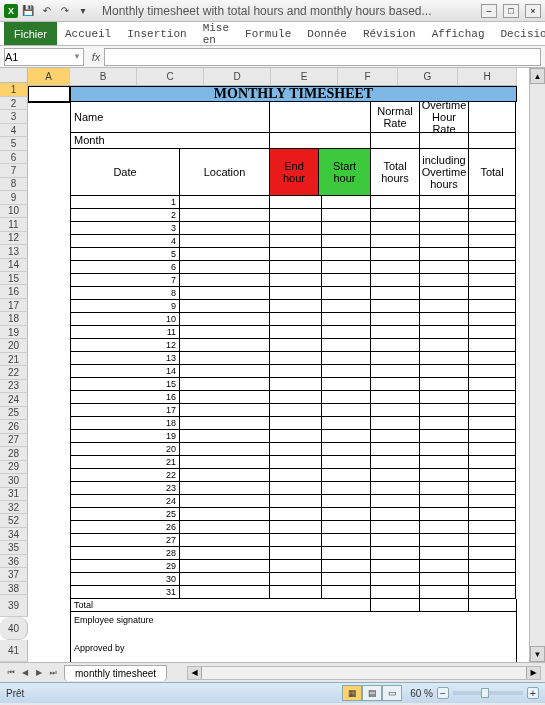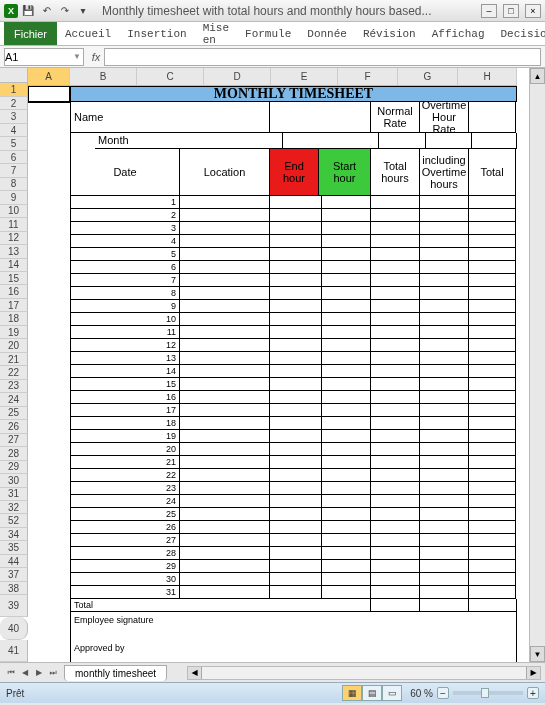--- a/index.html
+++ b/index.html
@@ -53,21 +53,21 @@
 .cell { border-right: 1px solid #d4d4d4; border-bottom: 1px solid #d4d4d4; }
 .w-a { width: 42px; } .w-b { width: 67px; } .w-c { width: 67px; } .w-d { width: 67px; } .w-e { width: 67px; } .w-f { width: 60px; } .w-g { width: 60px; } .w-h { width: 59px; }
 .a1 { outline: 2px solid #000; outline-offset: -1px; }
 
 
 .ts { position: absolute; left: 42px; top: 0; width: 447px; font-size: 10px; }
 .ts-title { height: 15.7px; background: #7eb8e6; border: 1px solid #000; display: flex; align-items: center; justify-content: center; font-family: 'Times New Roman', serif; font-weight: bold; font-size: 14px; color: #000; }
 .ts-row { display: flex; border-left: 1px solid #000; }
 .ts-cell { border-right: 1px solid #000; border-bottom: 1px solid #000; padding: 1px 3px; font-size: 11px; display: flex; align-items: center; }
 .h32 { height: 31.4px; }
-.h16 { height: 15.7px; padding-left: 24px; }
+.h16 { height: 15.7px; }
 .center { justify-content: center; text-align: center; }
 .thick-r { border-right: 1.5px solid #000; }
 .b-green { background: #3cc93c; }
 .b-red { background: #e81a1a; color:#000;}
 .ts-datarow { display: flex; border-left: 1px solid #000; height: 13px; }
 .ts-datarow > div { border-right: 1px solid #000; border-bottom: 1px solid #000; font-size: 9px; display: flex; align-items: center; }
 .ts-datarow .dtnum { justify-content: flex-end; padding-right: 3px; }
 .ts-footer { border: 1px solid #000; border-top: none; font-size: 9px; }
 .ts-total { height: 13px; display: flex; }
 .ts-total > div { border-right: 1px solid #000; display: flex; align-items: center; padding-left: 3px; }
@@ -176,21 +176,21 @@
       <div class="rownum">26</div>
       <div class="rownum">27</div>
       <div class="rownum">28</div>
       <div class="rownum">29</div>
       <div class="rownum">30</div>
       <div class="rownum">31</div>
       <div class="rownum">32</div>
       <div class="rownum">52</div>
       <div class="rownum">34</div>
       <div class="rownum">35</div>
-      <div class="rownum">44</div>
+      <div class="rownum">36</div>
       <div class="rownum">37</div>
       <div class="rownum">38</div>
       <div class="rownum" style="height: 26px;">39</div>
       <div class="rownum" style="height: 26px; border-radius: 9px;">40</div>
       <div class="rownum" style="height: 26px;">41</div>
     </div>
   <div class="gridarea">
     <div class="colheads">
       <div class="colhead c-a">A</div>
       <div class="colhead c-b">B</div>

